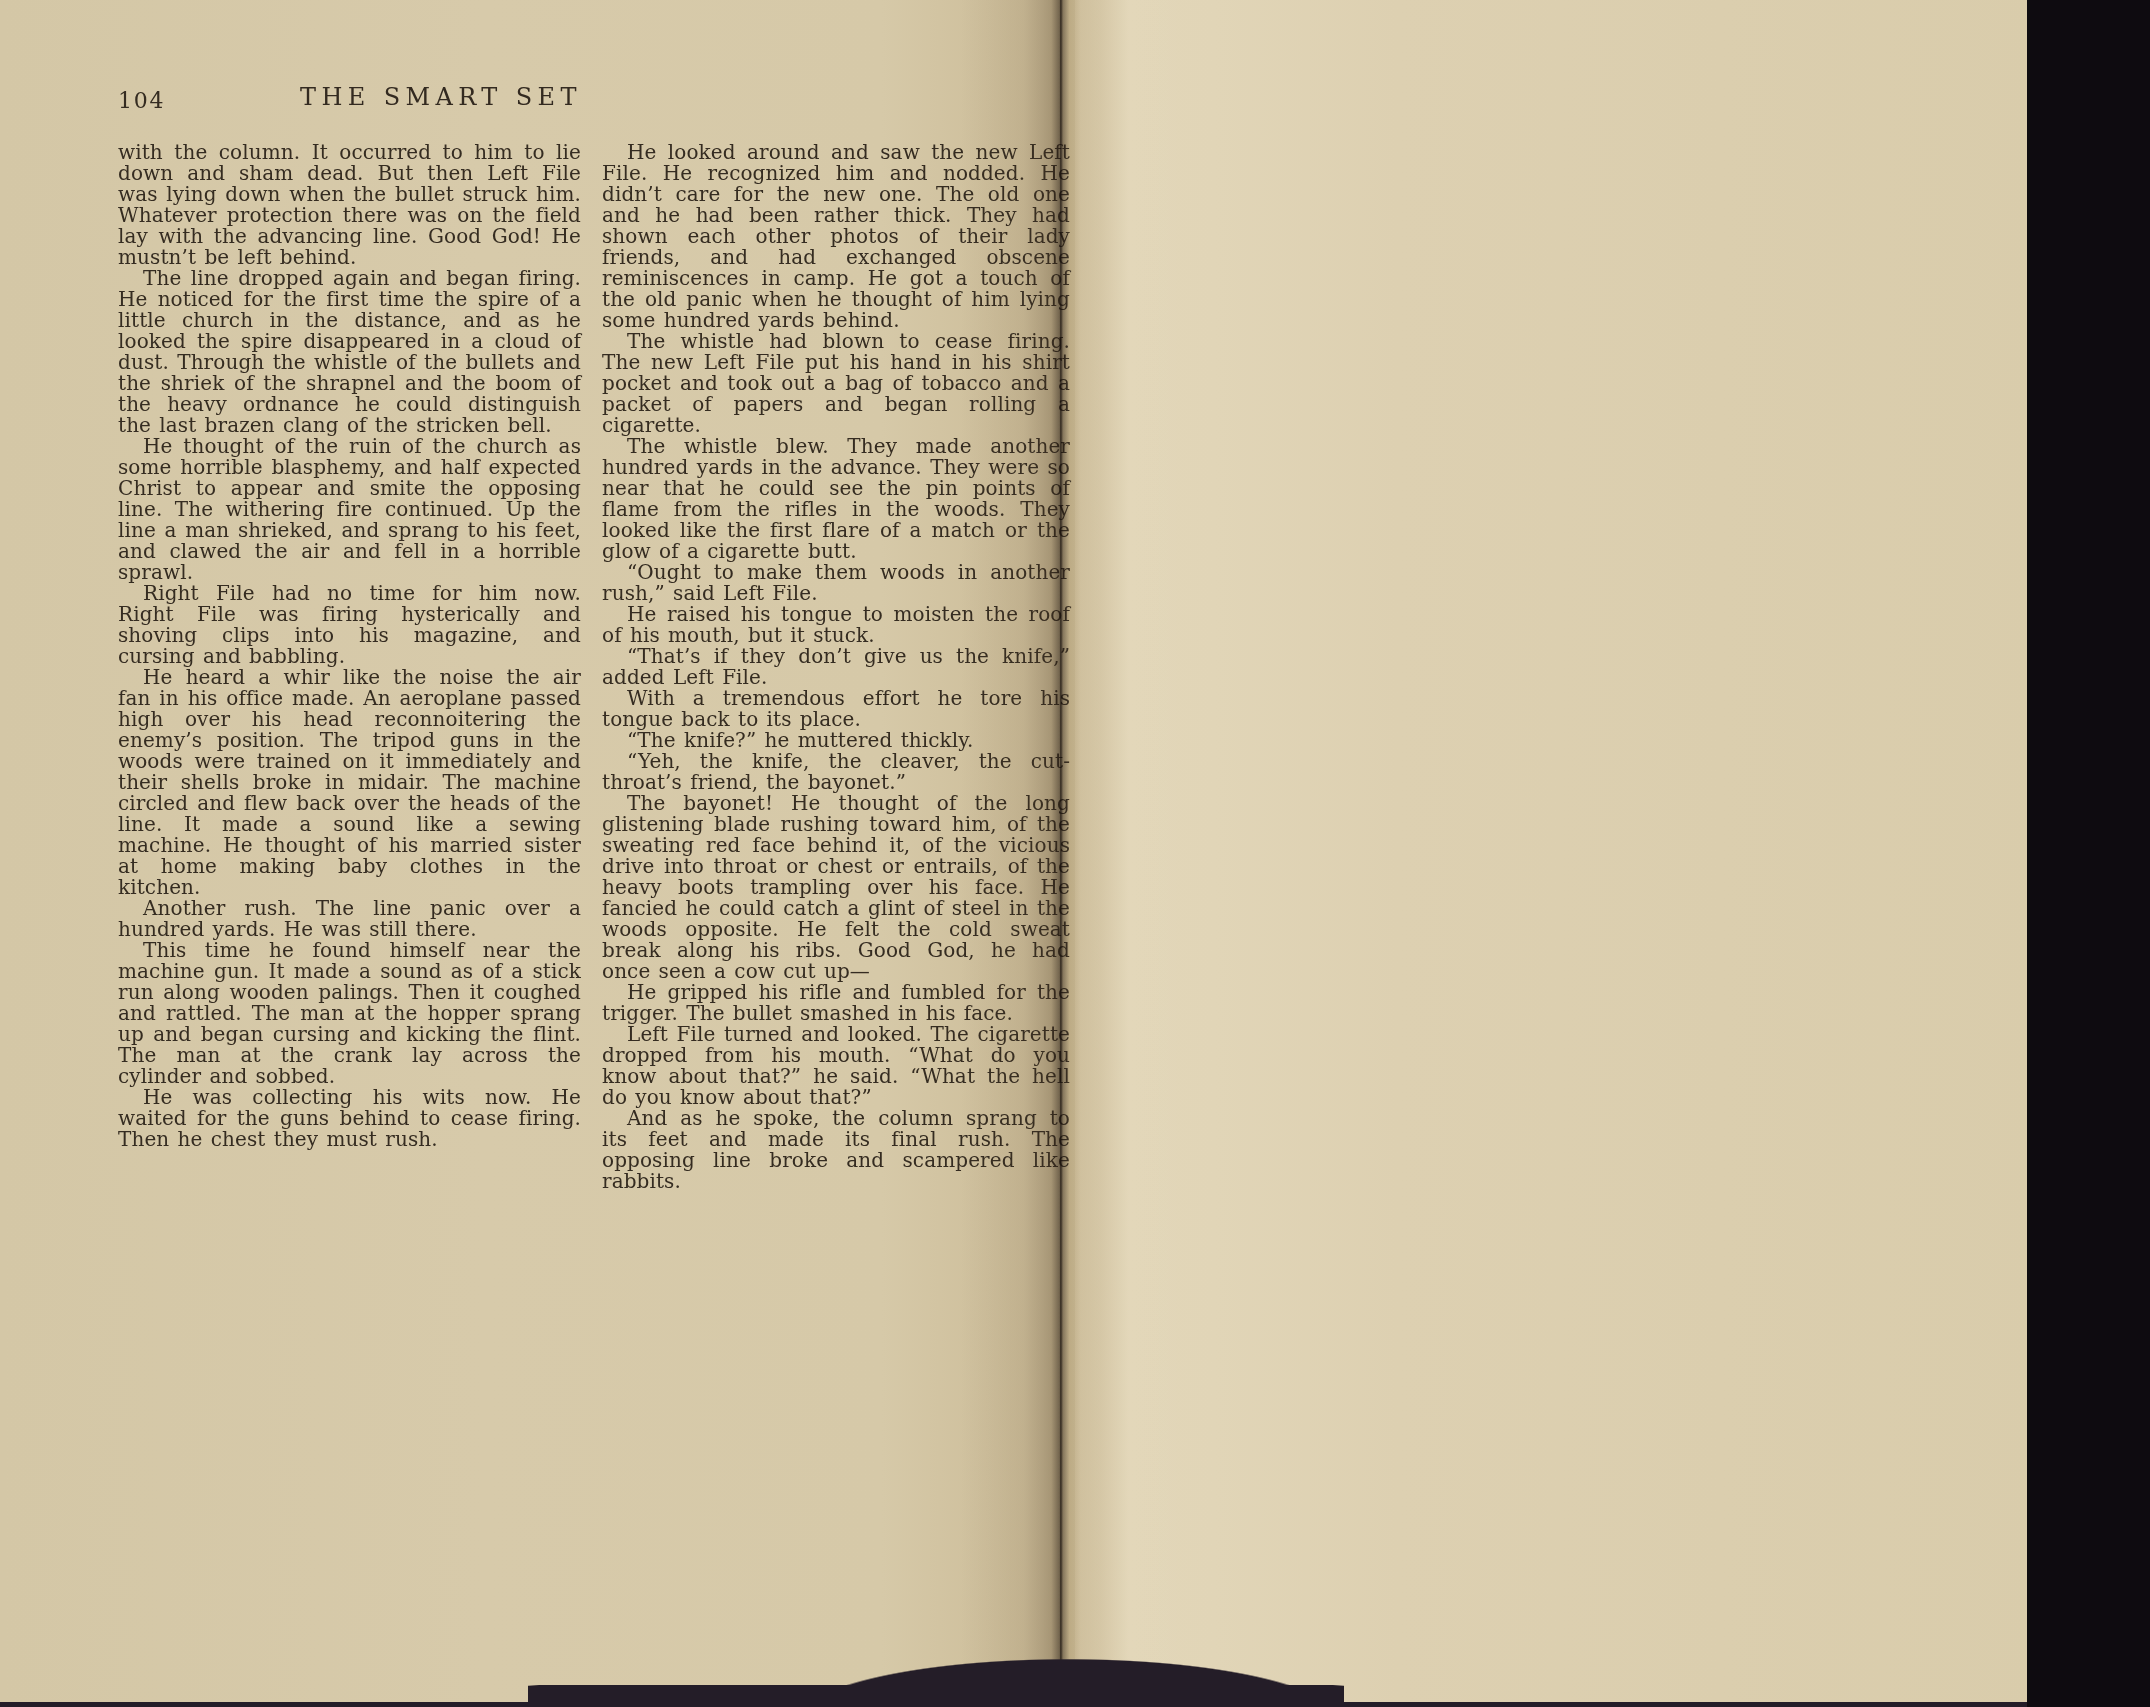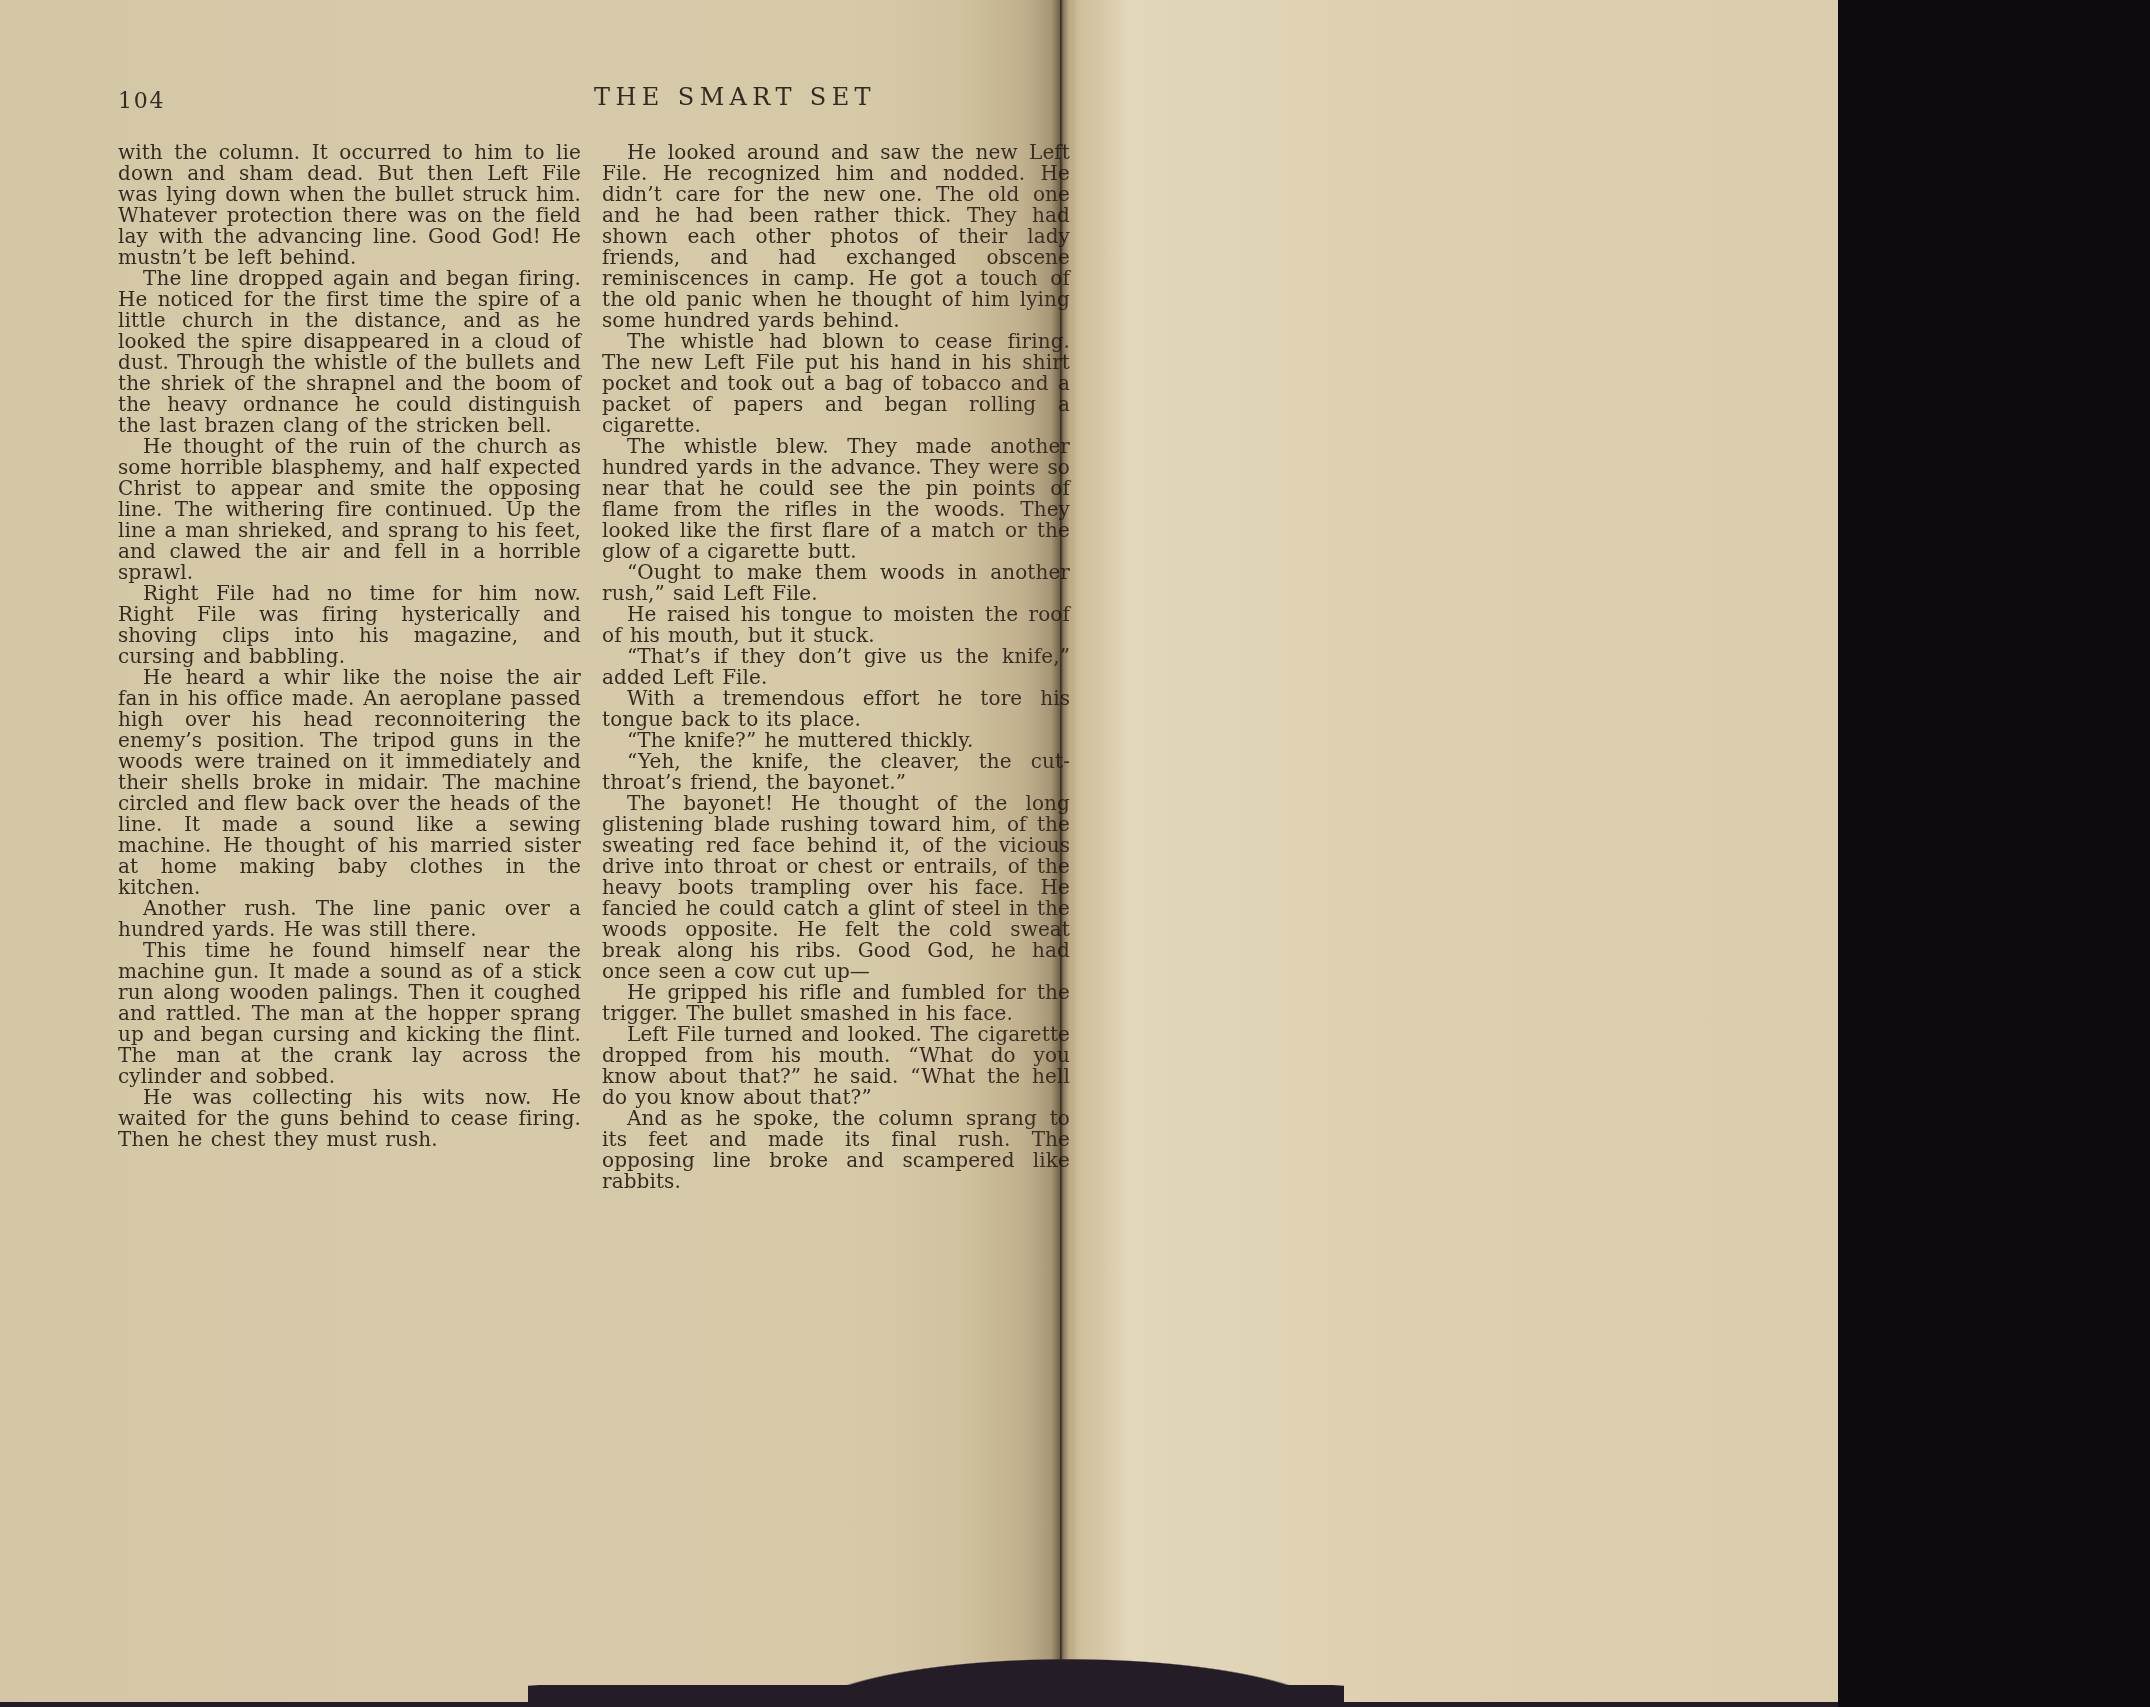--- a/index.html
+++ b/index.html
@@ -6,21 +6,21 @@
     --paper-left:#d6c9a8;
     --paper-right:#ddd0b1;
     --ink:#352c21;
     --ink-dark:#2e261c;
     --backdrop:#17131b;
     --spine-dark:#241d28;
   }
   *{box-sizing:border-box;}
   html,body{margin:0;padding:0;background:#0e0b10;}
   #canvas{
-    position:relative;width:1838px;height:1707px;overflow:hidden;
+    position:relative;width:2027px;height:1707px;overflow:hidden;
     background:var(--backdrop);
     font-family:"DejaVu Serif","Liberation Serif",serif;
   }
   .page{position:absolute;top:0;height:1707px;}
   #left-page{
     left:0;width:1075px;
     background:linear-gradient(to right,#d4c7a6 0%,#d7caaa 45%,#d6c9a8 82%,#cbbb97 97%,#bfae88 100%);
   }
   #right-page{
     left:1075px;width:1076px;
@@ -51,21 +51,21 @@
     position:absolute;left:528px;bottom:0;width:816px;height:21.6px;
     background:radial-gradient(120% 300% at 50% 135%, var(--spine-dark) 60%, rgba(36,29,40,0) 61%);
   }
   #spine-bowl{
     position:absolute;left:810px;bottom:0;width:516px;height:56px;
     background:radial-gradient(100% 210% at 50% 125%, var(--spine-dark) 52%, rgba(36,29,40,0) 53%);
   }
   .pgnum{position:absolute;font-size:22px;letter-spacing:1.8px;color:var(--ink);}
   #lp-number{left:118px;top:88px;}
   #lp-header{
-    position:absolute;left:312px;top:83px;width:564px;text-align:right;
+    position:absolute;left:300px;top:83px;width:564px;text-align:left;
     font-size:24px;letter-spacing:5.4px;color:#332a20;white-space:nowrap;
   }
   .col{
     position:absolute;text-align:justify;color:var(--ink);
     font-size:20px;line-height:21px;word-spacing:1.8px;letter-spacing:0.1px;
   }
   .col p{margin:0;padding:0;}
   .col p.ind{text-indent:25px;}
   #lp-col1{left:118px;top:142px;width:463px;}
   #lp-col2{left:602px;top:142px;width:468px;}

